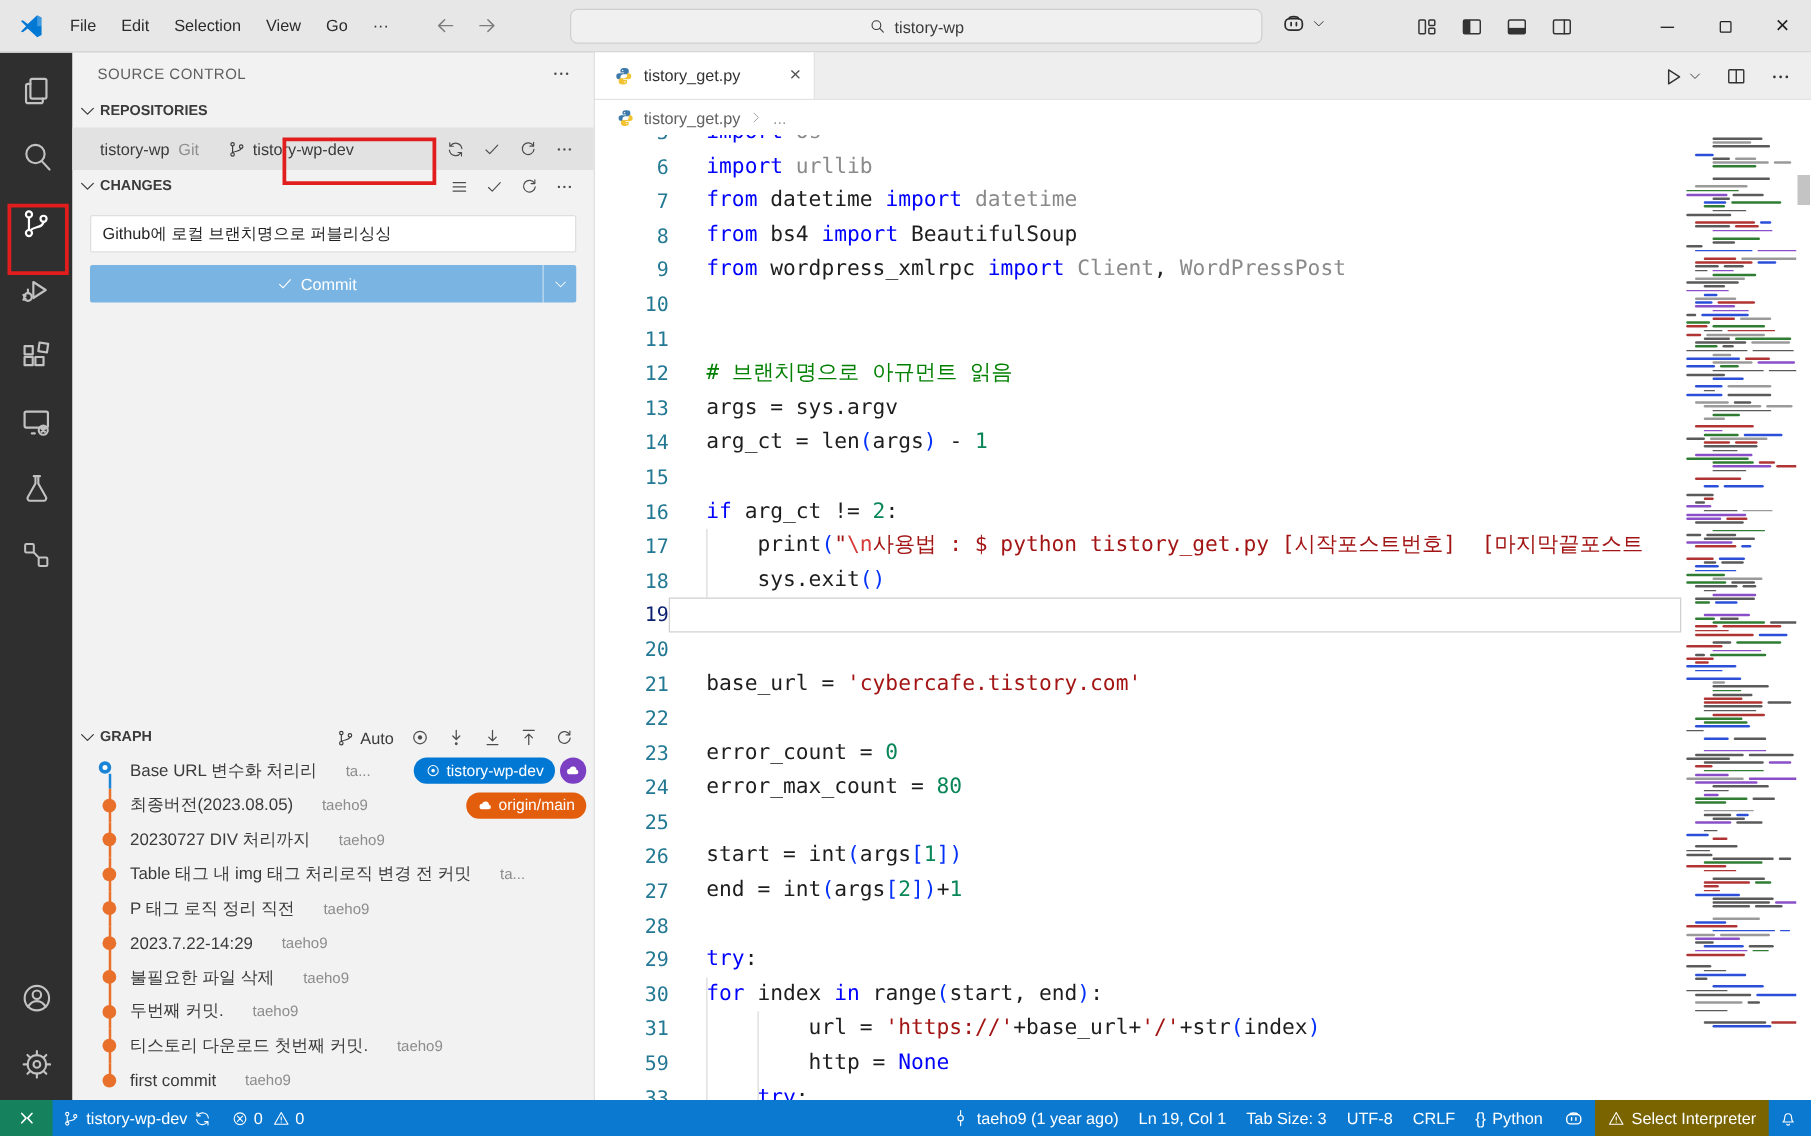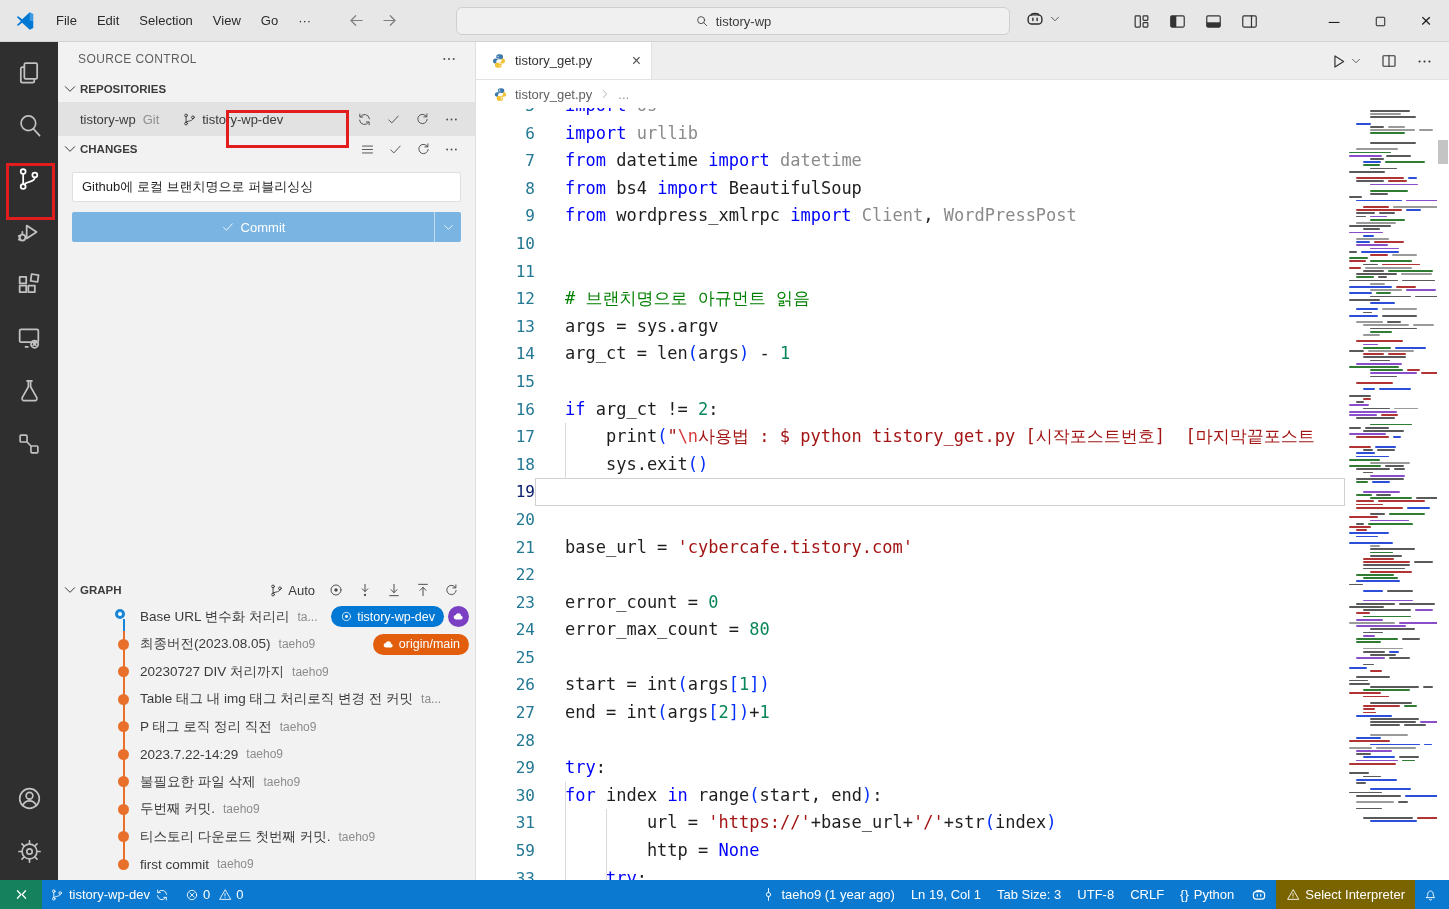--- a/index.html
+++ b/index.html
@@ -39,21 +39,21 @@
   .repo-branch { display:flex; align-items:center; gap:5px; margin-left:16px; color:#3b3b3b; }
   .row-icons { margin-left:auto; display:flex; gap:14px; color:#4d4d4d; }
   .commit-input { margin:10px 14px 0; height:30px; background:#fff; border:1px solid #dfdfdf; border-radius:2px; display:flex; align-items:center; padding:0 9px; font-size:13px; color:#1f1f1f; white-space:nowrap; overflow:hidden; }
   .commit-btn { margin:10px 14px 0; height:30px; background:#79b4e2; border-radius:2px; color:#fff; display:flex; align-items:stretch; font-size:13px; }
   .commit-main { flex:1; display:flex; align-items:center; justify-content:center; gap:6px; }
   .commit-drop { width:27px; border-left:1px solid rgba(255,255,255,.55); display:flex; align-items:center; justify-content:center; }
 
   .graph-sec { margin-top:auto; height:303px; display:flex; flex-direction:column; }
   .graph-auto { display:flex; align-items:center; gap:4px; color:#3b3b3b; font-weight:normal; font-size:13px; }
   .commit-list { flex:1; position:relative; overflow:hidden; }
-  .commit-row { height:27.5px; position:relative; display:flex; align-items:center; padding:0 6px 0 46px; gap:8px;margin-left:36px; }
+  .commit-row { height:27.5px; position:relative; display:flex; align-items:center; padding:0 6px 0 46px; gap:23px; }
   .rail { position:absolute; left:29px; width:2px; background:#e8702a; }
   .rail.full { top:0; bottom:0; }
   .rail.bottom { top:58%; bottom:0; background:#1a85d6; }
   .rail.top { top:0; height:50%; }
   .cdot { position:absolute; left:24px; top:50%; margin-top:-5.5px; width:11px; height:11px; border-radius:50%; background:#e8702a; }
   .cdot.head { left:21px; margin-top:-8px; width:10px; height:10px; background:#fff; border:3px solid #1a85d6; }
   .commit-msg { white-space:nowrap; overflow:hidden; font-size:13.5px; }
   .commit-author { color:#8c8c8c; font-size:12px; white-space:nowrap; }
   .badges { margin-left:auto; display:flex; align-items:center; gap:4px; }
   .pill { height:21px; border-radius:11px; color:#fff; font-size:12.5px; display:flex; align-items:center; gap:4px; padding:0 9px; white-space:nowrap; }

